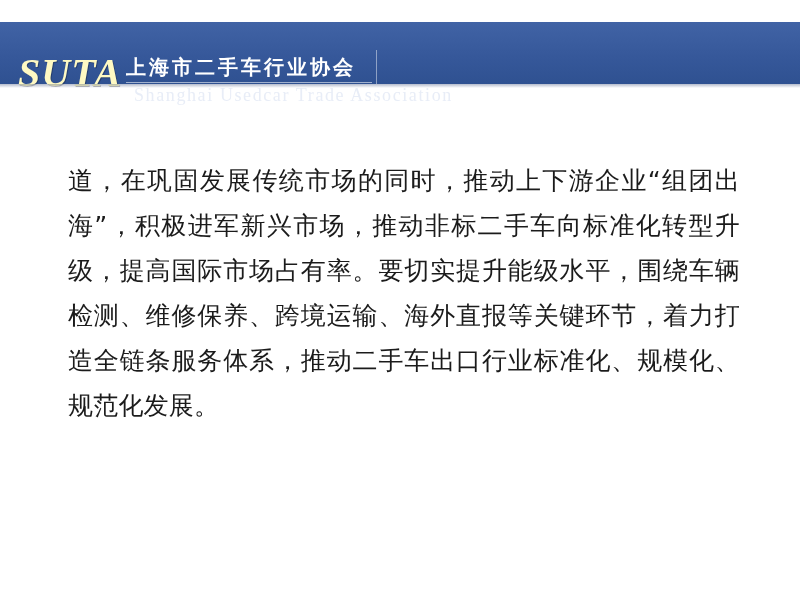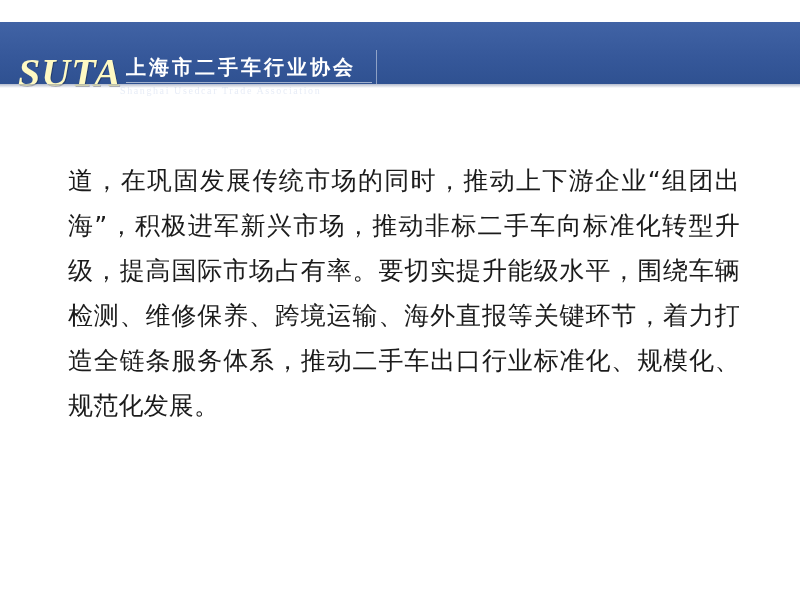--- a/index.html
+++ b/index.html
@@ -78,24 +78,24 @@
     top: 32px;
     font-family: "DejaVu Sans", "Liberation Sans", sans-serif;
     font-weight: bold;
     font-size: 20px;
     letter-spacing: 3px;
     color: #ffffff;
     white-space: nowrap;
   }
   .org-en {
     position: absolute;
-    left: 120px;
+    left: 134px;
     top: 63px;
     font-family: "Liberation Serif", serif;
-    font-size: 10px;
+    font-size: 18px;
     letter-spacing: 1.6px;
     color: #e8edf7;
     white-space: nowrap;
   }
   .org-en-rule {
     position: absolute;
     left: 126px;
     top: 60px;
     width: 246px;
     height: 1px;

